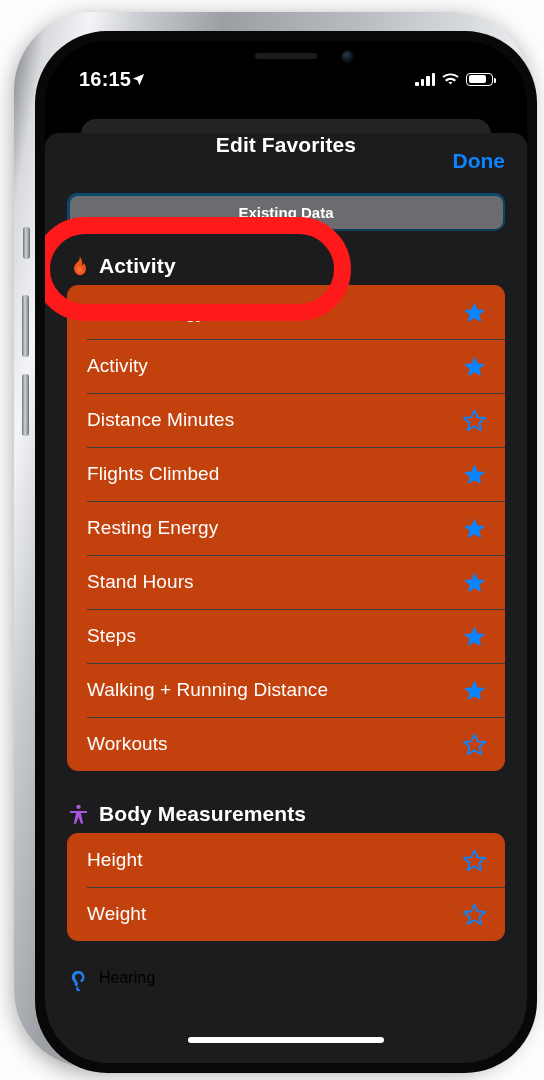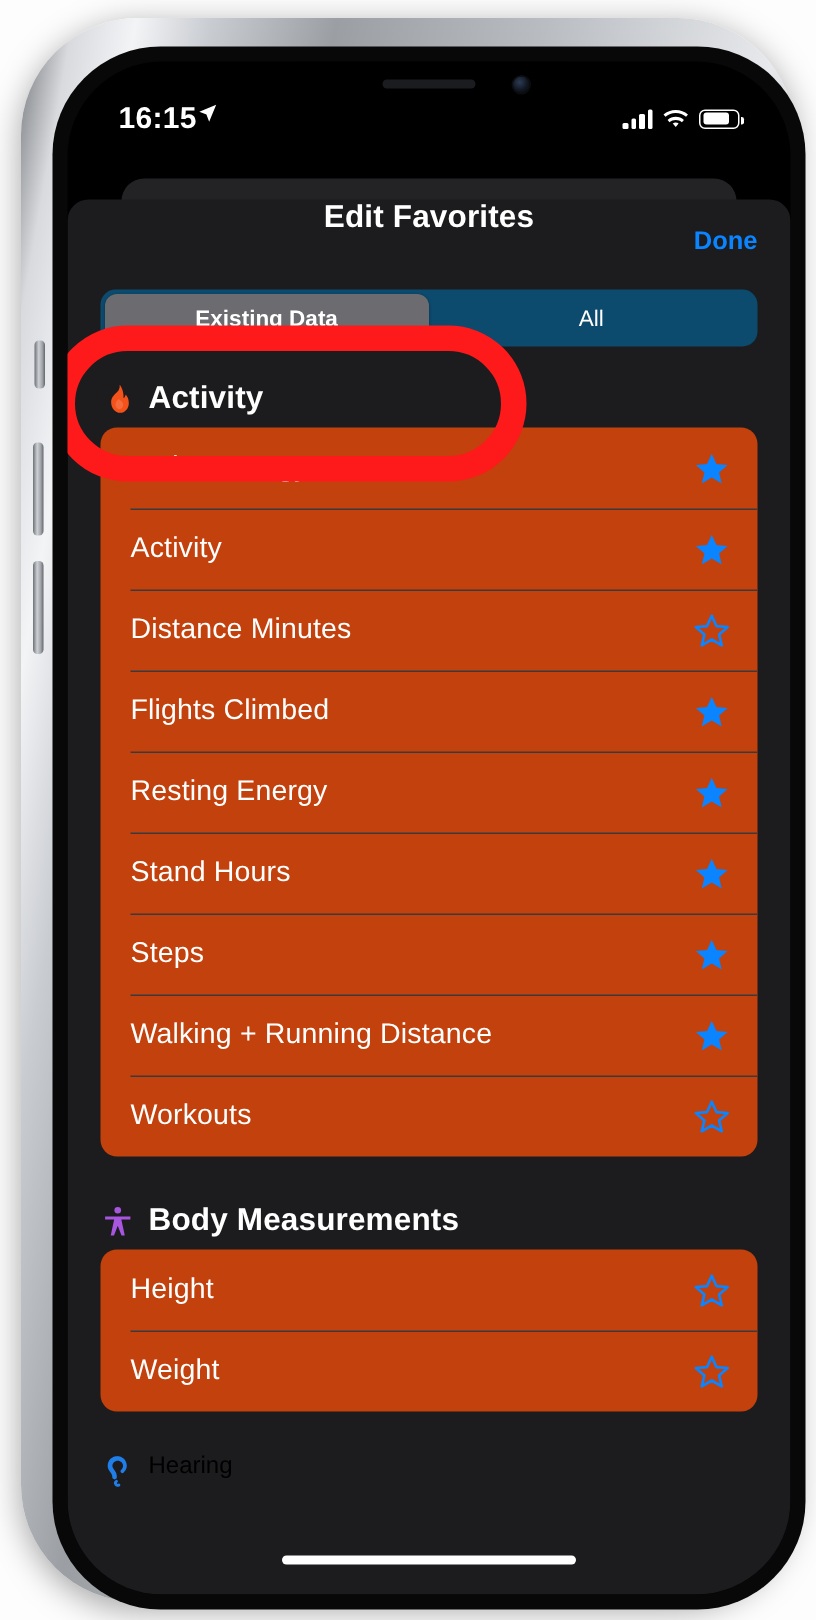--- a/index.html
+++ b/index.html
@@ -44,21 +44,21 @@
   .speaker{ position:absolute; left:50%; transform:translateX(-50%); top:12px;
             width:62px; height:6px; border-radius:3px; background:#1b1c1f; }
   .cam{ position:absolute; right:26px; top:10px; width:11px; height:11px; border-radius:50%;
         background:radial-gradient(circle at 40% 35%,#2b3c55 0%,#11161f 55%,#05070a 100%);
         box-shadow:0 0 0 1px #0c0d10; }
 
   
   .statusbar{ position:absolute; top:0; left:0; right:0; height:60px; z-index:35;
               display:flex; align-items:center; justify-content:space-between;
               padding:16px 34px 0 34px; color:#fff; }
-  .sb-time{ font-size:20px; font-weight:600; letter-spacing:.2px; display:flex; }
+  .sb-time{ font-size:20px; font-weight:600; letter-spacing:.2px; display:flex; align-items:center; }
   .sb-right{ display:flex; align-items:center; gap:7px; }
   .bars{ display:flex; align-items:flex-end; gap:2px; height:13px; }
   .bars i{ width:3.4px; background:#fff; border-radius:1px; display:block; }
   .bars i:nth-child(1){ height:4px; }
   .bars i:nth-child(2){ height:7px; }
   .bars i:nth-child(3){ height:10px; }
   .bars i:nth-child(4){ height:13px; }
   .batt{ width:27px; height:13px; border:1.6px solid #fff; border-radius:4px; position:relative; }
   .batt::after{ content:''; position:absolute; right:-4.4px; top:4px; width:2.4px; height:5px;
                 background:#fff; border-radius:0 1.5px 1.5px 0; }
@@ -73,21 +73,21 @@
   
   .sheet{
     position:absolute; left:0; right:0; top:92px; bottom:0;
     background:#1c1c1e; border-radius:14px 14px 0 0; z-index:10;
     display:flex; flex-direction:column; overflow:hidden;
   }
   .sheet-nav{ position:relative; height:56px; flex:0 0 auto; display:flex; 
               justify-content:center; padding:0 22px; }
   .sheet-title{ color:#fff; font-size:21px; font-weight:700; letter-spacing:.1px; }
   .done-btn{ position:absolute; right:22px; top:50%; transform:translateY(-50%);
-             color:#0a84ff; font-size:17px; font-weight:600; }
+             color:#0a84ff; font-size:21px; font-weight:600; }
 
   
   .seg-wrap{ flex:0 0 auto; padding:4px 22px 14px 22px; }
   .segmented{ display:flex; background:#0c4a6e; border-radius:10px; padding:2.5px; height:38px; }
   .seg{ flex:1; display:flex; align-items:center; justify-content:center;
         color:#fff; font-size:15px; font-weight:500; border-radius:8px; }
   .seg.active{ background:#6c6c70; font-weight:600; box-shadow:0 1px 2px rgba(0,0,0,.35); }
 
   
   .scroll{ flex:1 1 auto; overflow:hidden; padding:0 0 0 0; }
@@ -168,21 +168,20 @@
       <div class="sheet">
 
         <div class="sheet-nav">
           <span class="sheet-title">Edit Favorites</span>
           <span class="done-btn">Done</span>
         </div>
 
         <div class="seg-wrap">
           <div class="segmented">
             <div class="seg active">Existing Data</div>
-            <div class="seg">All</div>
           </div>
         </div>
 
         <div class="scroll">
 
           <div class="section-head">
             <svg class="icn" viewBox="0 0 24 24">
               <path d="M13.3 1.5c.4 3-1.2 4.6-2.6 6-1.6 1.6-3.3 3.2-3.3 6.4 0 4 2.9 7.2 6.2 7.2 3.4 0 6.1-2.9 6.1-6.7 0-4-2.2-6-2.2-6s-.2 1.9-1.5 2.6c.3-2.8-.6-7.3-2.7-9.5z" fill="#f4521b"></path>
               <path d="M12.6 11.5c-1 1.3-2.2 2.2-2.2 4 0 1.8 1.3 3.1 2.7 3.1 1.5 0 2.7-1.3 2.7-3.1 0-2-1.6-2.8-3.2-4z" fill="#fff" opacity=".15"></path>
             </svg>

